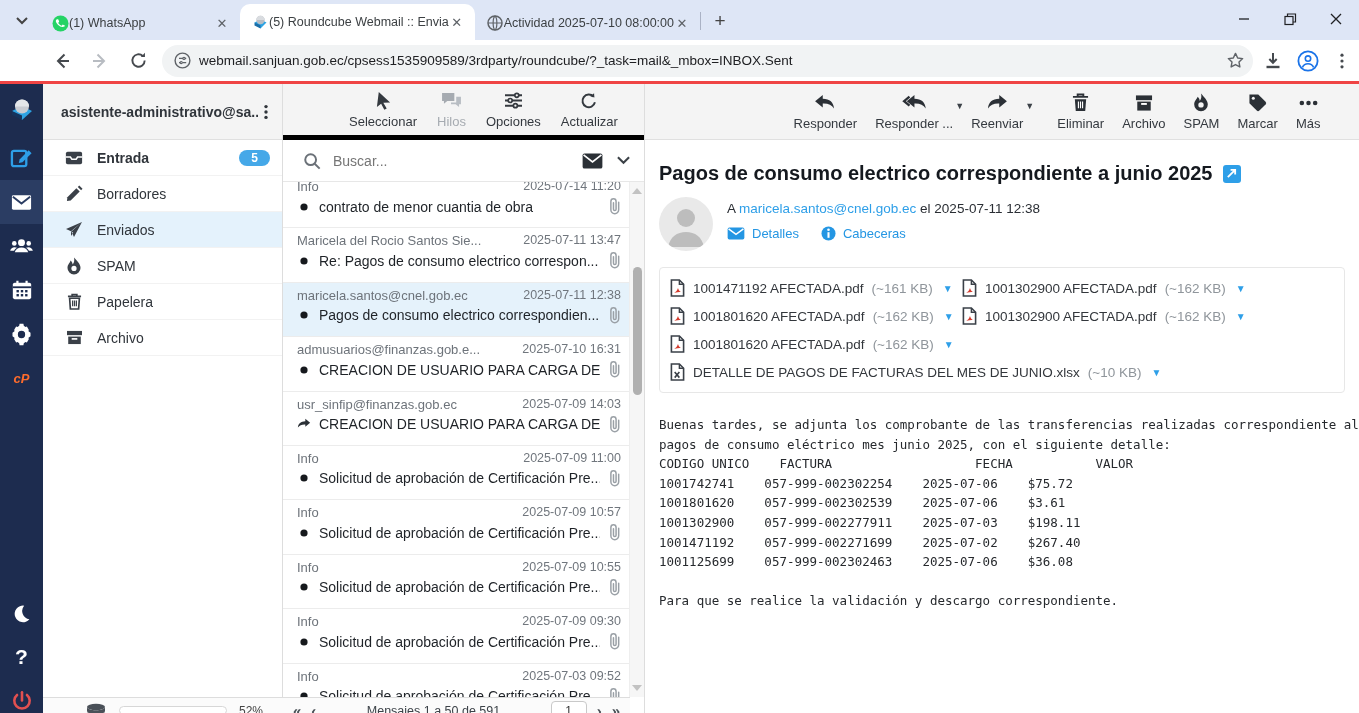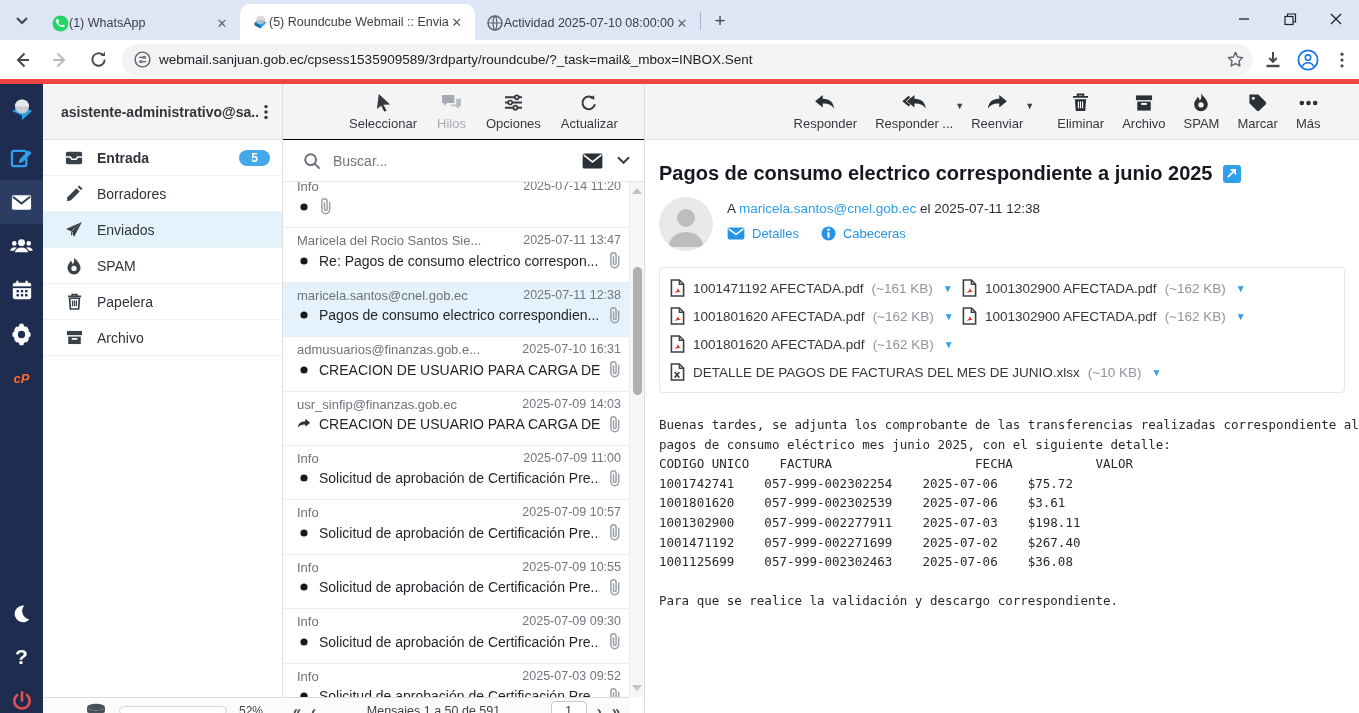--- a/index.html
+++ b/index.html
@@ -12,21 +12,21 @@
   .tab { height:34px; display:flex; align-items:center; gap:0; padding:0 10px 0 12px; font-size:12.5px; color:#3c4043; max-width:236px; min-width:200px; position:relative; }
   .tab .title { white-space:nowrap; overflow:hidden; flex:1; }
   .tab .close { width:16px; height:16px; display:flex; align-items:center; justify-content:center; border-radius:50%; font-size:13px; color:#5f6368; flex:none; }
   .tab.active { background:#fff; border-radius:10px 10px 0 0; height:36px; }
   .tab-divider { width:1px; height:18px; background:#aab2c5; margin-bottom:10px; }
   .newtab { width:26px; height:26px; margin:0 0 6px 6px; display:flex; align-items:center; justify-content:center; font-size:19px; color:#444; }
   .wincontrols { margin-left:auto; display:flex; align-self:flex-start; height:40px; }
   .winbtn { width:46px; height:38px; display:flex; align-items:center; justify-content:center; color:#202124; }
   .favicon { width:17px; height:17px; flex:none; display:flex; align-items:center; justify-content:center; }
 
-  .navbar { position:absolute; left:0; top:40px; width:1359px; height:44px; background:#fff; border-bottom:5px solid #ef4444; display:flex; align-items:center; }
+  .navbar { position:absolute; left:0; top:40px; width:1359px; height:44px; background:#fff; border-bottom:3px solid #ef4444; display:flex; align-items:center;padding-left:40px; }
   .navicon { width:32px; height:32px; display:flex; align-items:center; justify-content:center; margin-left:6px; color:#45494e; }
   .navicon.disabled { color:#b8bcc2; }
   .omnibox { height:32px; flex:1; margin:0 10px 0 8px; background:#f1f3f4; border-radius:16px; display:flex; align-items:center; padding:0 8px 0 12px; }
   .omnibox .url { flex:1; font-size:13.5px; color:#202124; white-space:nowrap; overflow:hidden; margin-left:8px; }
   .navright { display:flex; align-items:center; margin-right:8px; gap:14px; }
 
   
   .webmail { position:absolute; left:0; top:84px; width:1359px; height:629px; display:flex; }
 
   
@@ -44,21 +44,21 @@
   .folder.sel { background:#e4f2fc; }
   .folder.bold .flabel { font-weight:700; }
   .badge { margin-left:auto; background:#45a8e8; color:#fff; font-size:12px; font-weight:700; border-radius:9px; padding:1px 12px; }
   .quota { position:absolute; bottom:-10px; left:0; width:240px; height:26px; border-top:1px solid #ddd; background:#fbfbfb; display:flex; align-items:center; gap:12px; padding:0 10px 0 42px; }
   .qbar { width:108px; height:9px; border:1px solid #d7d7d7; border-radius:5px; overflow:hidden; background:#fff; }
   .qfill { height:100%; background:#55b2e9; }
   .qpct { font-size:12px; color:#444; }
 
   
   .listcol { width:362px; border-right:1px solid #ddd; position:relative; flex:none; background:#fff; overflow:hidden; }
-  .ltoolbar { height:56px; background:#f4f4f4; border-bottom:1px solid #000000; display:flex; align-items:center; justify-content:center; gap:20px; padding-left:40px; }
+  .ltoolbar { height:56px; background:#f4f4f4; border-bottom:5px solid #000000; display:flex; align-items:center; justify-content:center; gap:20px; padding-left:40px; }
   .tbtn { display:flex; flex-direction:column; align-items:center; gap:3px; color:#34393f; font-size:13px; }
   .tbtn .ticon { height:20px; display:flex; align-items:center; }
   .tbtn.disabled { color:#a6abb1; }
   .searchrow { height:42px; display:flex; align-items:center; padding:0 14px 0 20px; border-bottom:1px solid #e7e7e7; color:#757575; }
   .searchrow .ph { font-size:14px; margin-left:12px; flex:1; }
   .msgs { position:absolute; top:98px; bottom:16px; left:0; right:15px; overflow:hidden; }
   .msg { height:54.4px; padding:5px 8px 0 14px; border-bottom:1px solid #ececec; }
   .msg.sel { background:#e5f2fb; }
   .m1 { display:flex; font-size:13px; color:#6d737a; }
   .m1 .sender { flex:1; white-space:nowrap; overflow:hidden; }
@@ -443,20 +443,21 @@
       <span class="sender">Info</span>
       <span class="date">2025-07-14 11:20</span>
     </div>
     <div class="m2">
       <span class="marker dot-marker" style="display: flex;">
                 <svg width="8" height="8" viewBox="0 0 8 8">
                   <circle cx="4" cy="4" r="3.6" fill="#16191d"></circle>
                 </svg>
               </span>
 
+      <span class="subj">contrato de menor cuantia de obra</span>
       <span class="clip">
                 <svg width="13" height="17" viewBox="0 0 14 18">
                   <path d="M11.5 4.5v8a4.2 4.2 0 0 1-8.4 0v-9a2.8 2.8 0 0 1 5.6 0v8.4a1.4 1.4 0 0 1-2.8 0V5" fill="none" stroke="#9aa0a6" stroke-width="1.6" stroke-linecap="round"></path>
                 </svg>
               </span>
     </div>
   </div>
           <div class="msg">
     <div class="m1">
       <span class="sender">Maricela del Rocio Santos Sie...</span>

